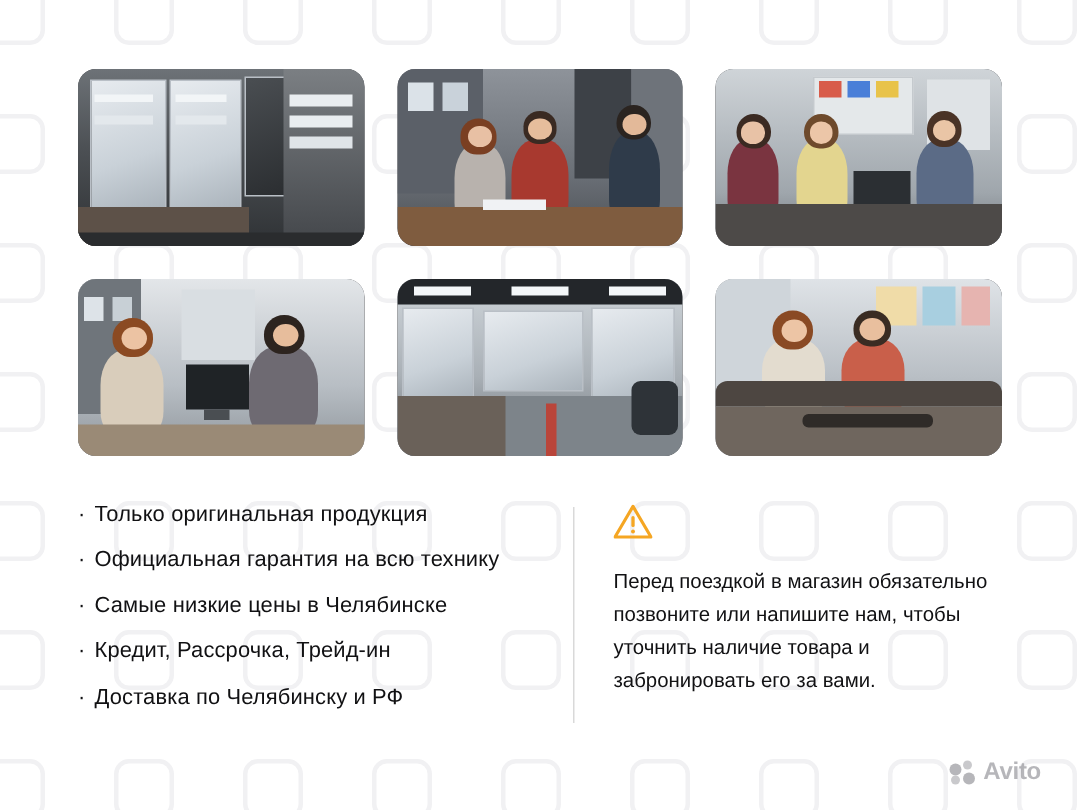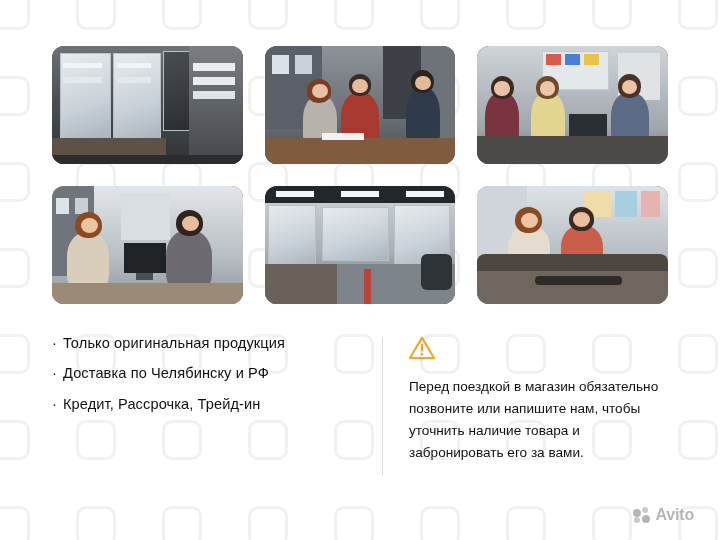--- a/index.html
+++ b/index.html
@@ -348,22 +348,24 @@
         <div class="band" style="left:0;top:72%;width:100%;height:28%;background:#6f665e;"></div>
         <div class="band" style="left:30%;top:76%;width:46%;height:8%;background:#2f2b28;border-radius:4px;"></div>
       </div>
     </div>
   </div>
 
   <div class="content">
 
     <div class="left-col">
       <div class="bullet-line"><span class="dot">·</span><span>Только оригинальная продукция</span></div>
+      <div class="bullet-line"><span class="dot">·</span><span>Официальная гарантия на всю технику</span></div>
+      <div class="bullet-line"><span class="dot">·</span><span>Самые низкие цены в Челябинске</span></div>
+      <div class="bullet-line"><span class="dot">·</span><span>Кредит, Рассрочка, Трейд-ин</span></div>
       <div class="bullet-line"><span class="dot">·</span><span>Доставка по Челябинску и РФ</span></div>
-      <div class="bullet-line"><span class="dot">·</span><span>Кредит, Рассрочка, Трейд-ин</span></div>
     </div>
 
     <div class="divider"></div>
 
     <div class="right-col">
       <svg class="warn-icon" viewBox="0 0 26 24">
         <path d="M13 1.6 L25 22 L1 22 Z" fill="none" stroke="#f5a623" stroke-width="2.1" stroke-linejoin="round"></path>
         <rect x="11.9" y="8" width="2.2" height="7.4" rx="1.1" fill="#f5a623"></rect>
         <circle cx="13" cy="18.3" r="1.3" fill="#f5a623"></circle>
       </svg>

